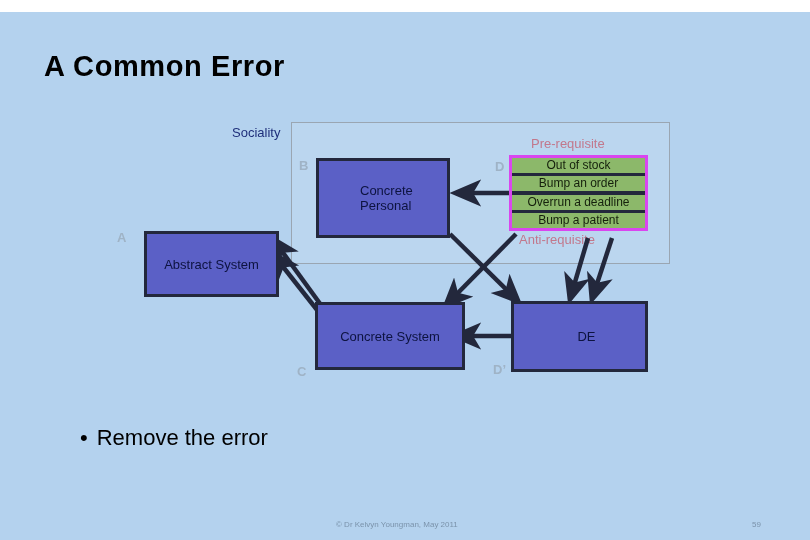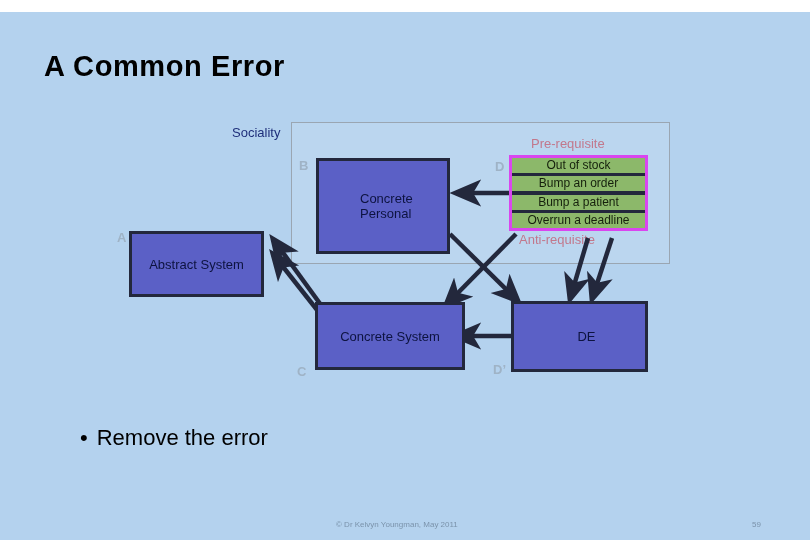--- a/index.html
+++ b/index.html
@@ -153,45 +153,45 @@
       <line x1="450" y1="222" x2="518" y2="289"></line>
       <line x1="516" y1="222" x2="446" y2="293"></line>
     </g>
     <g stroke="#23283c" stroke-width="4.5" fill="none" marker-end="url(#ah)">
       <line x1="588" y1="226" x2="570" y2="287"></line>
       <line x1="612" y1="226" x2="592" y2="287"></line>
     </g>
   </svg>
 
   <div class="node-letter" style="left:299px; top:146px;">B</div>
-  <div class="box" style="left:316px; top:146px; width:134px; height:96px;padding-left:41px;">
+  <div class="box" style="left:316px; top:146px; width:134px; height:80px;padding-left:41px;">
     <span>Concrete Personal</span>
   </div>
 
   <div class="node-letter" style="left:117px; top:218px;">A</div>
-  <div class="box" style="left:129px; top:219px; width:135px; height:66px;">
+  <div class="box" style="left:144px; top:219px; width:135px; height:66px;">
     <span>Abstract System</span>
   </div>
 
   <div class="node-letter" style="left:297px; top:352px;">C</div>
   <div class="box" style="left:315px; top:290px; width:150px; height:68px;">
     <span>Concrete System</span>
   </div>
 
   <div class="node-letter" style="left:493px; top:350px;">D’</div>
   <div class="box" style="left:511px; top:289px; width:137px; height:71px;padding-left:14px;">
     <span>DE</span>
   </div>
 
   <div class="node-letter" style="left:495px; top:147px;">D</div>
   <div class="greenbox">
     <div class="greenrow">Out of stock</div>
     <div class="greenrow">Bump an order</div>
+    <div class="greenrow">Overrun a deadline</div>
     <div class="greenrow">Bump a patient</div>
-    <div class="greenrow">Overrun a deadline</div>
   </div>
 
   <div id="bullet">
     <span class="dot">•</span><span>Remove the error</span>
   </div>
 
   <div id="copyright">© Dr Kelvyn Youngman, May 2011</div>
   <div id="pagenum">59</div>
 
 </div>

